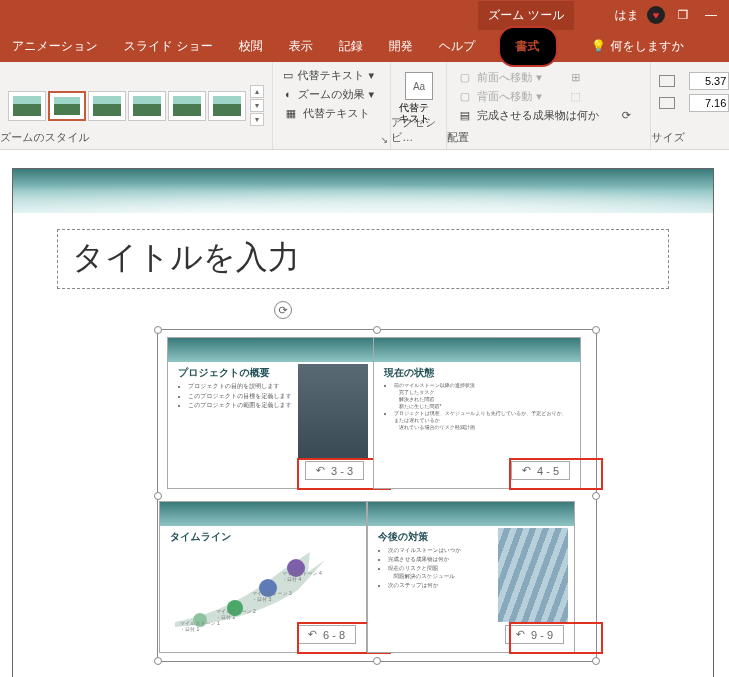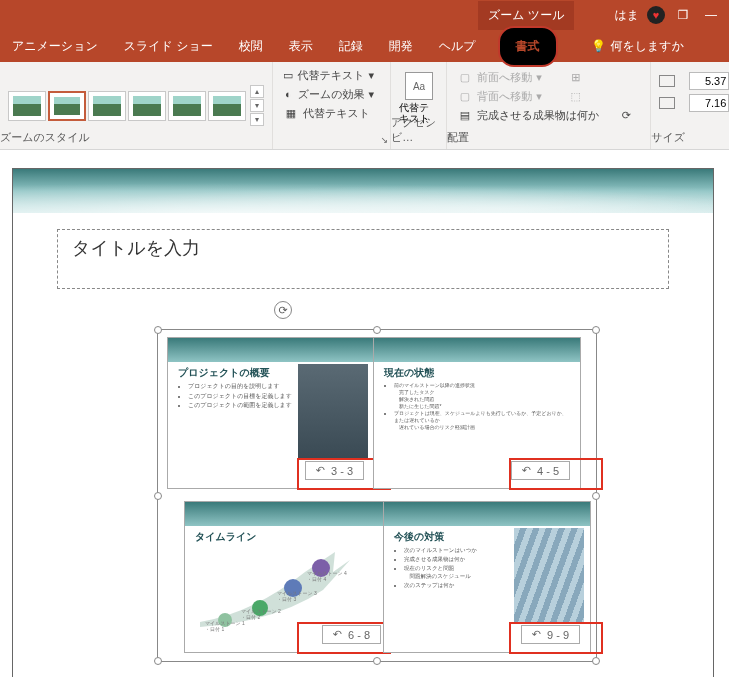--- a/index.html
+++ b/index.html
@@ -30,21 +30,21 @@
 .bigbtn .bic { width: 28px; height: 28px; margin: 0 auto 2px; border: 1px solid #999; background: #fff; display: flex; align-items: center; justify-content: center; font-size: 10px; color: #666; }
 .sizebox { display: flex; flex-direction: column; gap: 4px; padding-top: 6px; }
 .szrow { display: flex; align-items: center; gap: 14px; font-size: 11px; }
 .szrow .szic { width: 16px; height: 12px; border: 1px solid #888; }
 .szrow input { width: 40px; height: 18px; font-size: 11px; border: 1px solid #bbb; text-align: right; padding-right: 2px; }
 .launcher { font-size: 9px; color: #666; position: absolute; right: 2px; bottom: 4px; }
 .canvas { background: #fff; padding: 18px 12px; }
 .slide { border: 1px solid #666; width: 702px; height: 512px; position: relative; background: #fff; }
 .wave { height: 54px; background: linear-gradient(180deg, #3a7a7a, #8fc4c4 50%, #cde8e8); border-bottom: 10px solid #fff; position: relative; overflow: hidden; }
 .wave::after { content: ""; position: absolute; inset: 0; background: radial-gradient(ellipse 80% 30px at 30% 100%, rgba(255,255,255,0.7), transparent), radial-gradient(ellipse 60% 24px at 70% 90%, rgba(255,255,255,0.5), transparent); }
-.titlebox { border: 1px dashed #888; margin: 6px 44px 0 44px; height: 60px; padding: 6px 14px; font-size: 18px; color: #333; }
+.titlebox { border: 1px dashed #888; margin: 6px 44px 0 44px; height: 60px; padding: 6px 14px; font-size: 32px; color: #333; }
 .rotator { position: absolute; left: 261px; top: 132px; width: 18px; height: 18px; border: 1px solid #888; border-radius: 50%; background: #fff; color: #555; font-size: 11px; text-align: center; line-height: 16px; }
 .selbox { position: absolute; border: 1px solid #888; }
 .selbox .h { position: absolute; width: 8px; height: 8px; background: #fff; border: 1px solid #888; border-radius: 50%; }
 .selbox .h.tl { left: -4px; top: -4px; } .selbox .h.tr { right: -4px; top: -4px; }
 .selbox .h.bl { left: -4px; bottom: -4px; } .selbox .h.br { right: -4px; bottom: -4px; }
 .selbox .h.tm { left: 50%; top: -4px; margin-left: -4px; } .selbox .h.bm { left: 50%; bottom: -4px; margin-left: -4px; }
 .selbox .h.lm { left: -4px; top: 50%; margin-top: -4px; } .selbox .h.rm { right: -4px; top: 50%; margin-top: -4px; }
 .thumb-slide { position: absolute; width: 208px; height: 152px; border: 1px solid #aaa; background: #fff; overflow: hidden; }
 .thumb-slide .mini-wave { height: 24px; background: linear-gradient(180deg, #3a7a7a, #8fc4c4); }
 .thumb-slide .ts-title { font-size: 10px; font-weight: bold; color: #225156; padding: 4px 10px 2px 10px; }
@@ -187,42 +187,42 @@
         <li>プロジェクトは現在、スケジュールよりも先行しているか、予定どおりか、または遅れているか</li>
         <li style="list-style:none">　遅れている場合のリスク軽減計画</li>
       </ul>
       <div class="range-badge" style="right:10px">
           <span>↶</span>
           <span>4 - 5</span>
         </div>
     </div>
     <div class="redbox" style="left:496px; top:289px; width:94px; height:32px"></div>
 
-    <div class="thumb-slide" style="left:171px; top:332px">
+    <div class="thumb-slide" style="left:146px; top:332px">
       <div class="mini-wave"></div>
       <div class="ts-title">タイムライン</div>
       <svg class="arrow-shape" viewBox="0 0 180 90">
         <path d="M5 80 Q 60 70 110 30 L 140 10 L 138 30 L 155 18 L 128 48 Q 80 80 5 85 Z" fill="#c8dad2" opacity="0.85"></path>
         <circle cx="30" cy="78" r="7" fill="#8fc2a0"></circle>
           <circle cx="65" cy="66" r="8" fill="#4aa868"></circle>
         <circle cx="98" cy="46" r="9" fill="#5e7bb8"></circle>
           <circle cx="126" cy="26" r="9" fill="#7c5fa8"></circle>
       </svg>
       <div style="position:absolute; font-size:5px; color:#777; left:20px; top:118px"><span>マイルストーン 1</span><br>・<span>日付 1</span></div>
       <div style="position:absolute; font-size:5px; color:#777; left:56px; top:106px"><span>マイルストーン 2</span><br>・<span>日付 2</span></div>
       <div style="position:absolute; font-size:5px; color:#777; left:92px; top:88px"><span>マイルストーン 3</span><br>・<span>日付 3</span></div>
       <div style="position:absolute; font-size:5px; color:#777; left:122px; top:68px"><span>マイルストーン 4</span><br>・<span>日付 4</span></div>
       <div class="range-badge" style="right:10px">
           <span>↶</span>
           <span>6 - 8</span>
         </div>
     </div>
     <div class="redbox" style="left:284px; top:453px; width:94px; height:32px"></div>
 
-    <div class="thumb-slide" style="left:370px; top:332px">
+    <div class="thumb-slide" style="left:354px; top:332px">
       <div class="mini-wave"></div>
       <div class="ts-title">今後の対策</div>
       <ul class="ts-body" style="font-size:5.5px">
         <li>次のマイルストーンはいつか</li>
         <li>完成させる成果物は何か</li>
         <li>現在のリスクと問題</li>
         <li style="list-style:none">　問題解決のスケジュール</li>
         <li>次のステップは何か</li>
       </ul>
       <div class="ts-img build"></div>

